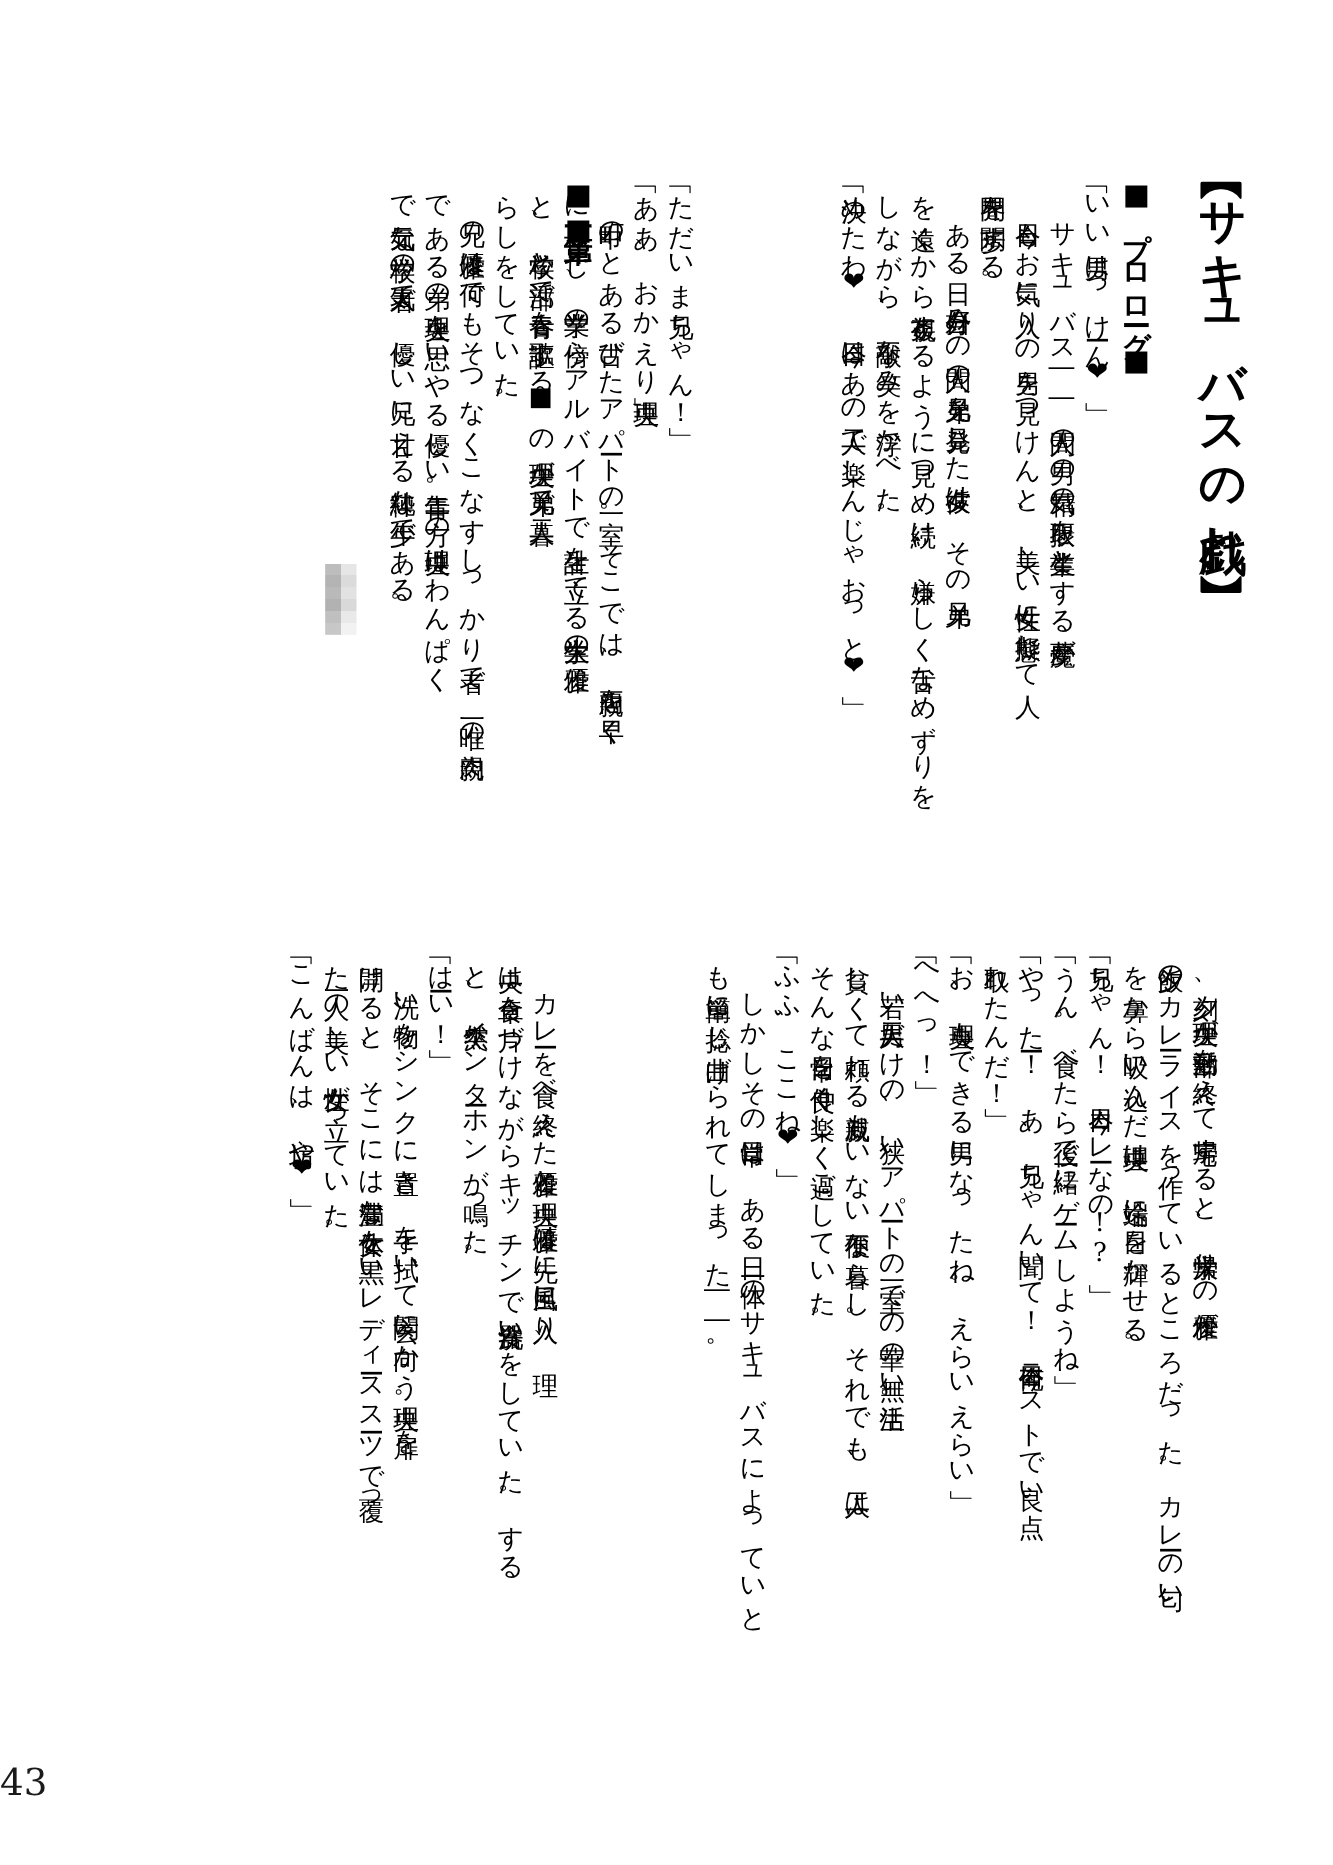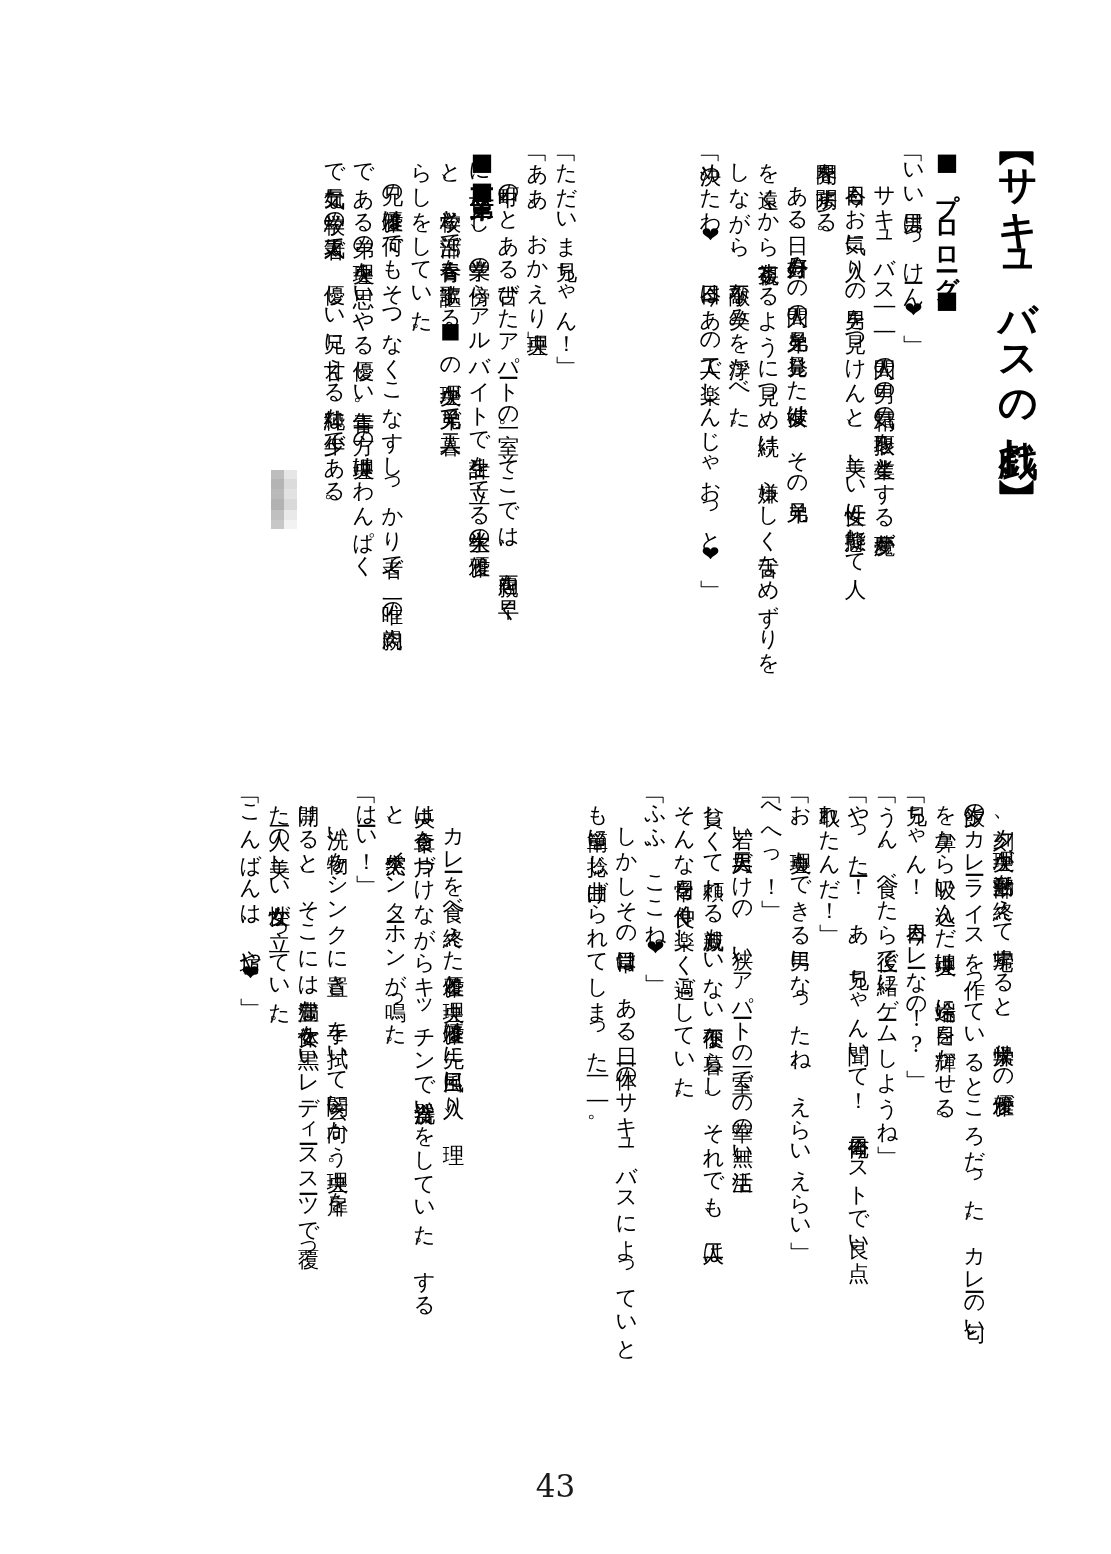--- a/index.html
+++ b/index.html
@@ -97,21 +97,20 @@
         rgba(150,150,150,0.42) 0%, rgba(150,150,150,0.42) 50%,
         rgba(255,255,255,0.34) 50%, rgba(255,255,255,0.34) 100%);
   }
 
   
   #page-number {
     position: absolute;
     left: 0;
     right: 0;
     top: 1468px;
-    text-align: center;
     font-size: 31px;
     font-family: "DejaVu Serif", "Liberation Serif", serif;
     color: #1a1a1a;
   }
 </style>
 </head>
 <body>
 
 <div class="page">
 

